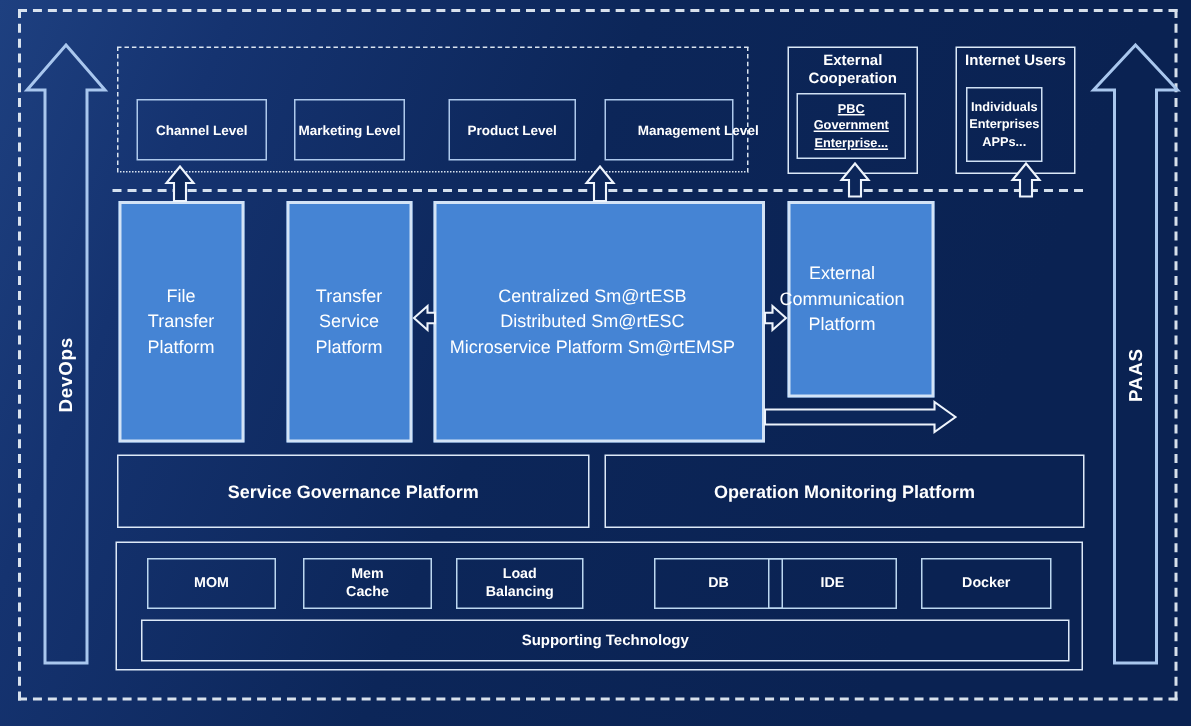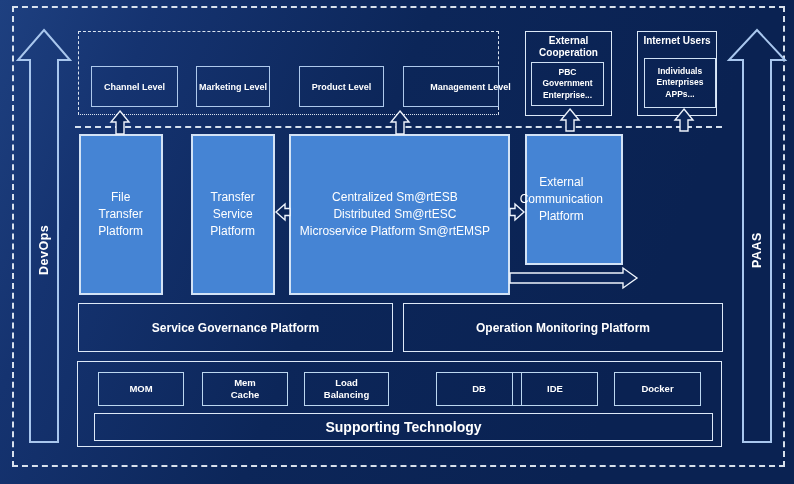--- a/index.html
+++ b/index.html
@@ -22,21 +22,21 @@
     text-align:center;font-weight:bold;font-size:8.5px;line-height:1.3;padding:1px;}
   .plat{background:#4584d4;border:2px solid #d3e3f6;display:flex;align-items:center;justify-content:flex-end;
     text-align:center;font-size:12px;font-weight:400;line-height:1.4;padding:18px;}
   .plat .stack div{white-space:nowrap;}
   .gov{border:1.6px solid #dde9f8;display:flex;align-items:center;justify-content:center;
     font-size:12px;font-weight:bold;}
   .techwrap{border:1.6px solid #dde9f8;}
   .tech{border:1.5px solid #bcd7f0;display:flex;align-items:center;justify-content:center;
     text-align:center;font-weight:bold;font-size:9.5px;line-height:1.25;white-space:pre-line;}
   .supp{border:1.6px solid #dde9f8;display:flex;align-items:center;justify-content:center;
-    font-size:14px;font-weight:bold;}
+    font-size:10px;font-weight:bold;}
   .rail-label{display:flex;align-items:center;justify-content:center;font-weight:bold;font-size:12.5px;
     letter-spacing:.5px;writing-mode:vertical-rl;transform:rotate(180deg);}
   svg.arrows{position:absolute;left:0;top:0;pointer-events:none;}
 </style>
 </head>
 <body>
 
 <div class="stage">
 
   <div class="abs outer-dash" style="left:12px;top:6px;width:773px;height:461px;"></div>
@@ -47,32 +47,32 @@
 
   <div class="abs darkbox lvl" style="left:91px;top:66px;width:87px;height:41px;">
     <span>Channel Level</span>
   </div>
   <div class="abs darkbox lvl" style="left:196px;top:66px;width:74px;height:41px;">
     <span>Marketing Level</span>
   </div>
   <div class="abs darkbox lvl" style="left:299px;top:66px;width:85px;height:41px;">
     <span>Product Level</span>
   </div>
-  <div class="abs darkbox lvl" style="left:403px;top:66px;width:96px;height:41px;padding-left:39px;">
+  <div class="abs darkbox lvl" style="left:403px;top:66px;width:86px;height:41px;padding-left:39px;">
     <span>Management Level</span>
   </div>
 
   <div class="abs trbox" style="left:525px;top:31px;width:87px;height:85px;">
     <div class="trtitle">External Cooperation</div>
-    <div class="abs trinner" style="left:5px;top:30px;width:73px;height:44px;">PBC Government Enterprise...</div>
+    <div class="abs trinner" style="left:5px;top:30px;width:73px;height:44px;text-decoration:underline;">PBC Government Enterprise...</div>
   </div>
 
   <div class="abs trbox" style="left:637px;top:31px;width:80px;height:85px;">
     <div class="trtitle">Internet Users</div>
-    <div class="abs trinner" style="left:6px;top:26px;width:72px;height:50px;">Individuals Enterprises APPs...</div>
+    <div class="abs trinner" style="left:6px;top:26px;width:51px;height:50px;">Individuals Enterprises APPs...</div>
   </div>
 
   <div class="abs plat" style="left:79px;top:134px;width:84px;height:161px;">
     <span>File Transfer Platform</span>
   </div>
   <div class="abs plat" style="left:191px;top:134px;width:84px;height:161px;">
     <span>Transfer Service Platform</span>
   </div>
   <div class="abs plat" style="left:289px;top:134px;width:221px;height:161px;">
     <div class="stack">

